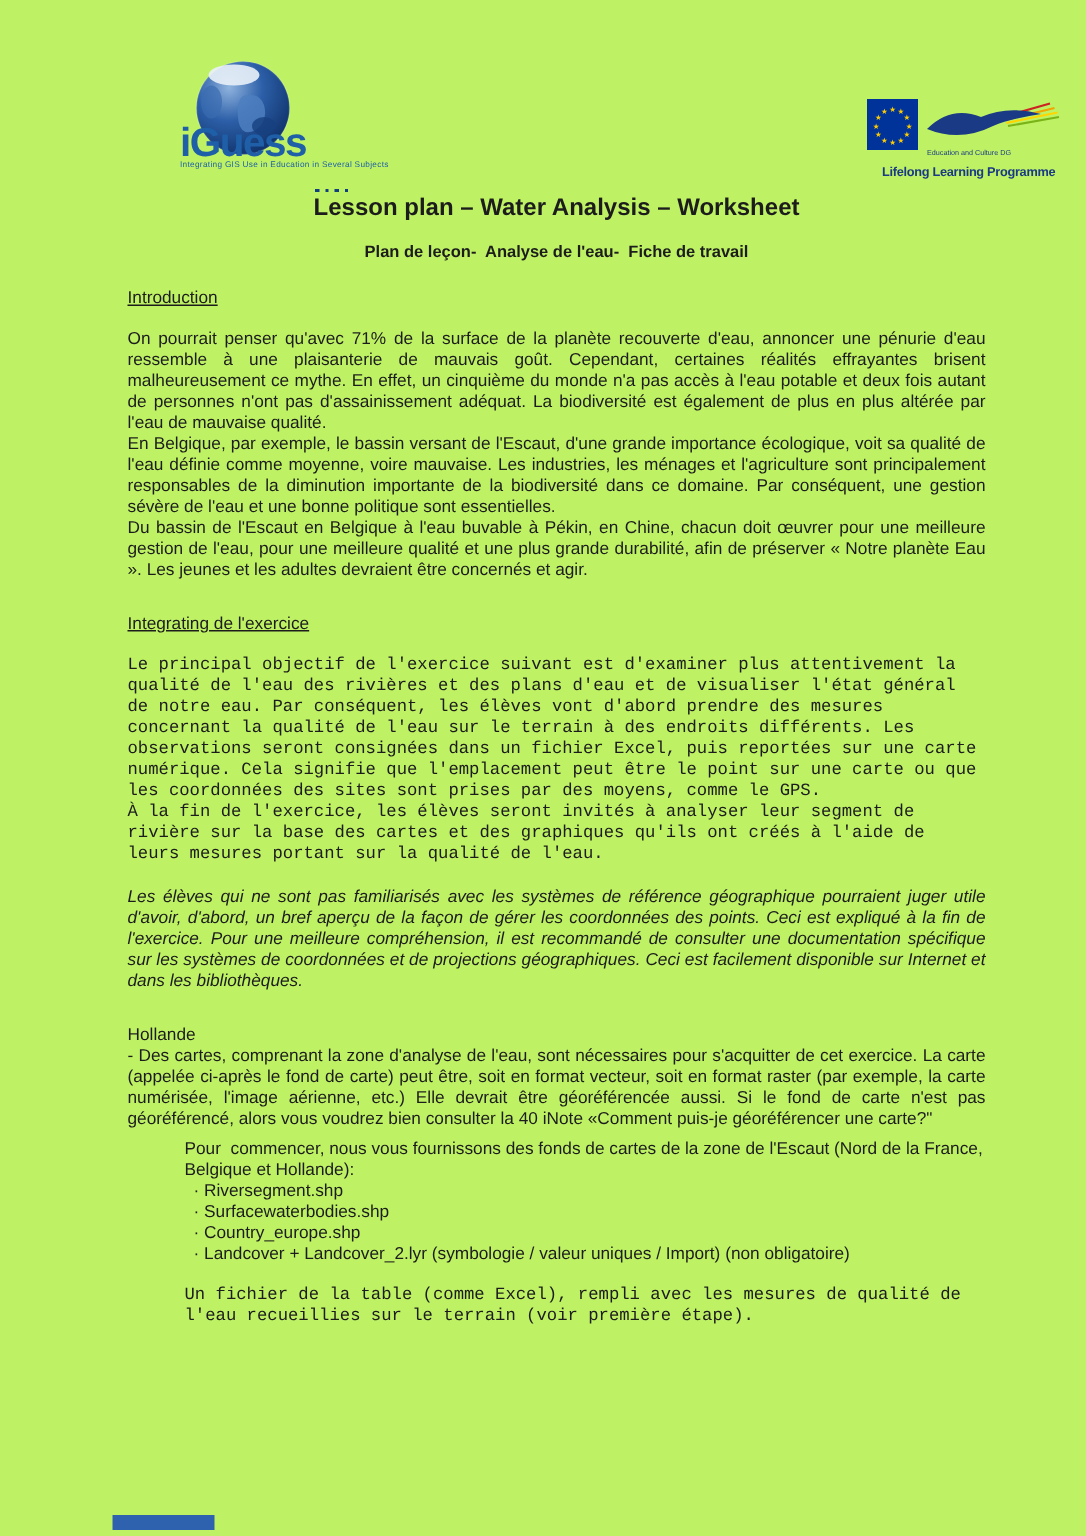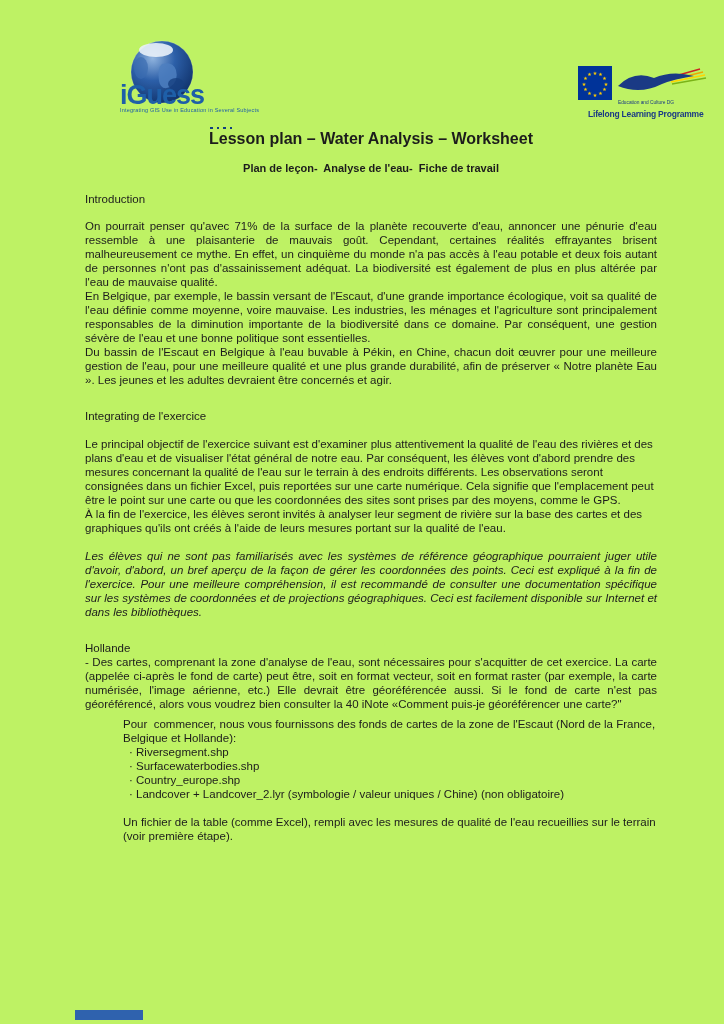--- a/index.html
+++ b/index.html
@@ -19,27 +19,27 @@
   }
   .doc-title{
     text-align:center;font-weight:bold;font-size:16px;line-height:15px;
     margin-top:6px;white-space:pre-wrap;
   }
   .doc-subtitle{
     text-align:center;font-weight:bold;font-size:11px;line-height:15px;
     margin-top:15px;white-space:pre-wrap;
   }
   .heading{
-    margin-top:16px;
+    margin-top:16px;text-decoration:underline;
   }
   .heading-plain{margin-top:22px;}
   .block{margin-top:13px;}
   .just{text-align:justify;}
   .para{margin:0;}
-  .gap-top{margin-top:14px;}
+  .gap-top{margin-top:14px;font-family:Liberation Mono, monospace;}
   .big-gap-top{margin-top:22px;}
   .italic-block{font-style:italic;text-align:justify;margin-top:14px;}
   .indent{padding-left:38px;white-space:pre-wrap;}
   .bullet-item{padding-left:44px;}
   
   .iguess-logo{position:absolute;left:118px;top:38px;width:214px;height:84px;}
   .iguess-tagline{
     position:absolute;left:2px;top:69px;width:210px;
     font-size:5.5px;line-height:6px;color:#1e5fa8;letter-spacing:.2px;
   }
@@ -144,21 +144,21 @@
     <div class="heading-plain">Hollande</div>
 
     <p class="para just">- Des cartes, comprenant la zone d'analyse de l'eau, sont nécessaires pour s'acquitter de cet exercice. La carte (appelée ci-après le fond de carte) peut être, soit en format vecteur, soit en format raster (par exemple, la carte numérisée, l'image aérienne, etc.) Elle devrait être géoréférencée aussi. Si le fond de carte n'est pas géoréférencé, alors vous voudrez bien consulter la 40 iNote «Comment puis-je géoréférencer une carte?"</p>
 
     <p class="para indent" style="margin-top:6px">Pour  commencer, nous vous fournissons des fonds de cartes de la zone de l'Escaut (Nord de la France, Belgique et Hollande):</p>
 
     <div>
       <div class="bullet-item">· Riversegment.shp</div>
       <div class="bullet-item">· Surfacewaterbodies.shp</div>
       <div class="bullet-item">· Country_europe.shp</div>
-      <div class="bullet-item">· Landcover + Landcover_2.lyr (symbologie / valeur uniques / Chine) (non obligatoire)</div>
+      <div class="bullet-item">· Landcover + Landcover_2.lyr (symbologie / valeur uniques / Import) (non obligatoire)</div>
     </div>
 
     <p class="para indent gap-top">Un fichier de la table (comme Excel), rempli avec les mesures de qualité de l'eau recueillies sur le terrain (voir première étape).</p>
 
   </div>
 
   <div class="footer-bar"></div>
 
 </div>
 

